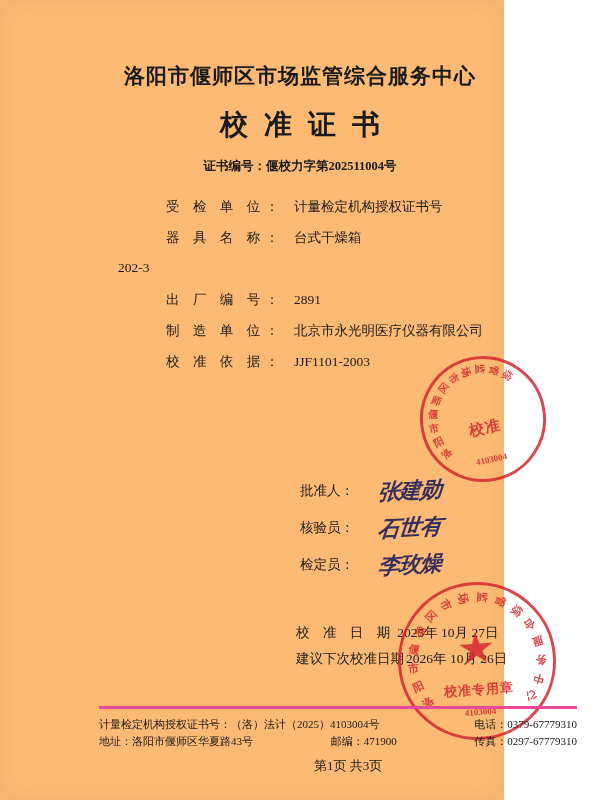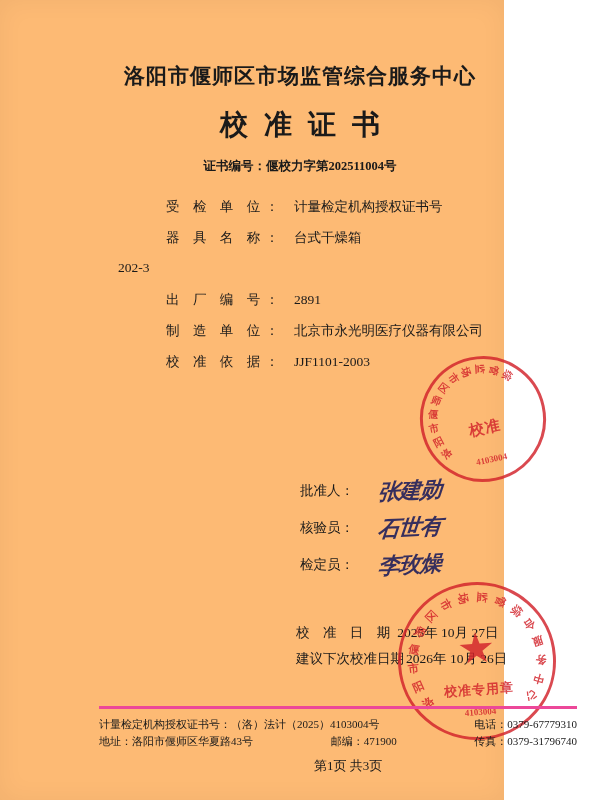--- a/index.html
+++ b/index.html
@@ -348,19 +348,19 @@
   </div>
 
   <div class="footer">
     <div class="footer-row">
       <span class="footer-left">计量检定机构授权证书号：（洛）法计（2025）4103004号</span>
       <span class="footer-right">电话：0379-67779310</span>
     </div>
     <div class="footer-row">
       <span class="footer-left">地址：洛阳市偃师区华夏路43号</span>
       <span class="footer-left">邮编：471900</span>
-      <span class="footer-right">传真：0379-31796740</span>
+      <span class="footer-right">传真：0297-67779310</span>
     </div>
   </div>
 
   <div class="page-no">第1页  共3页</div>
 
 </div>
 
 </body></html>

